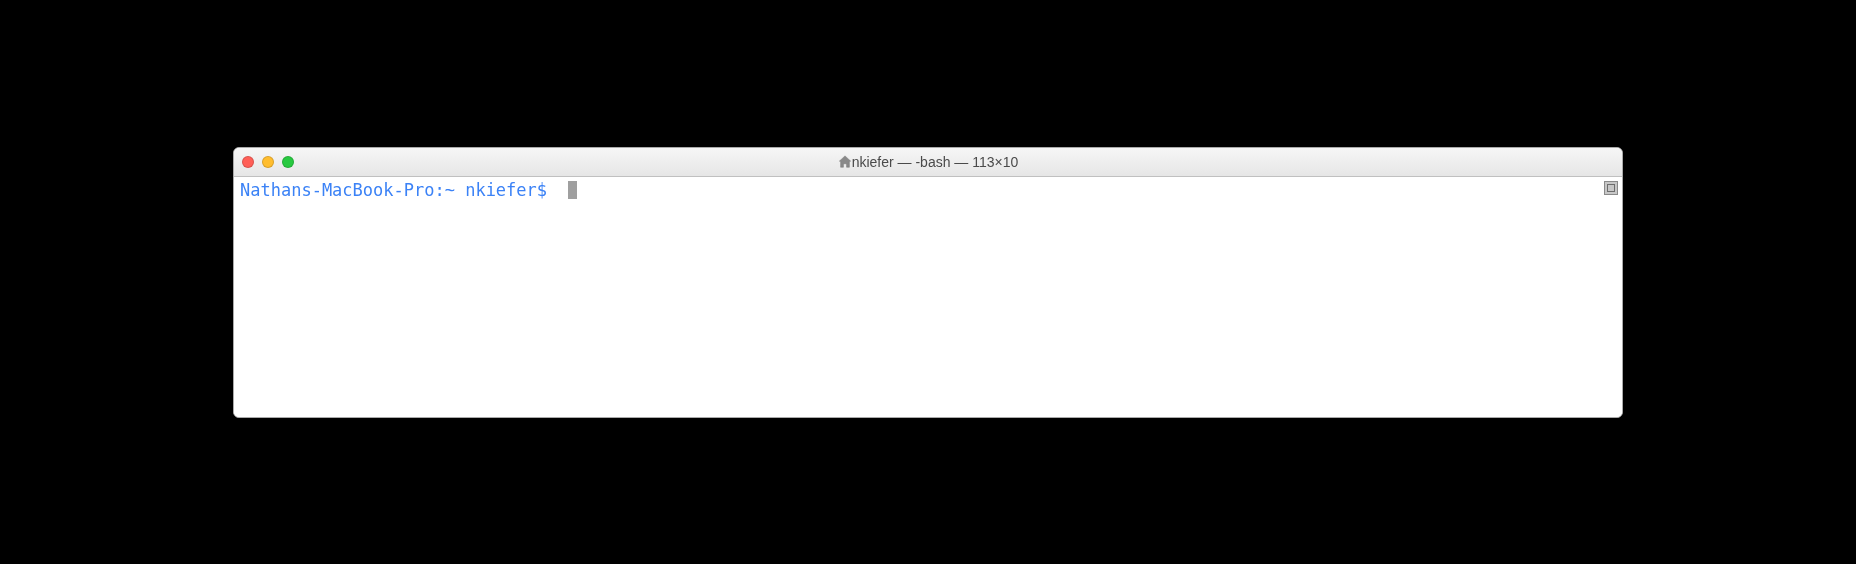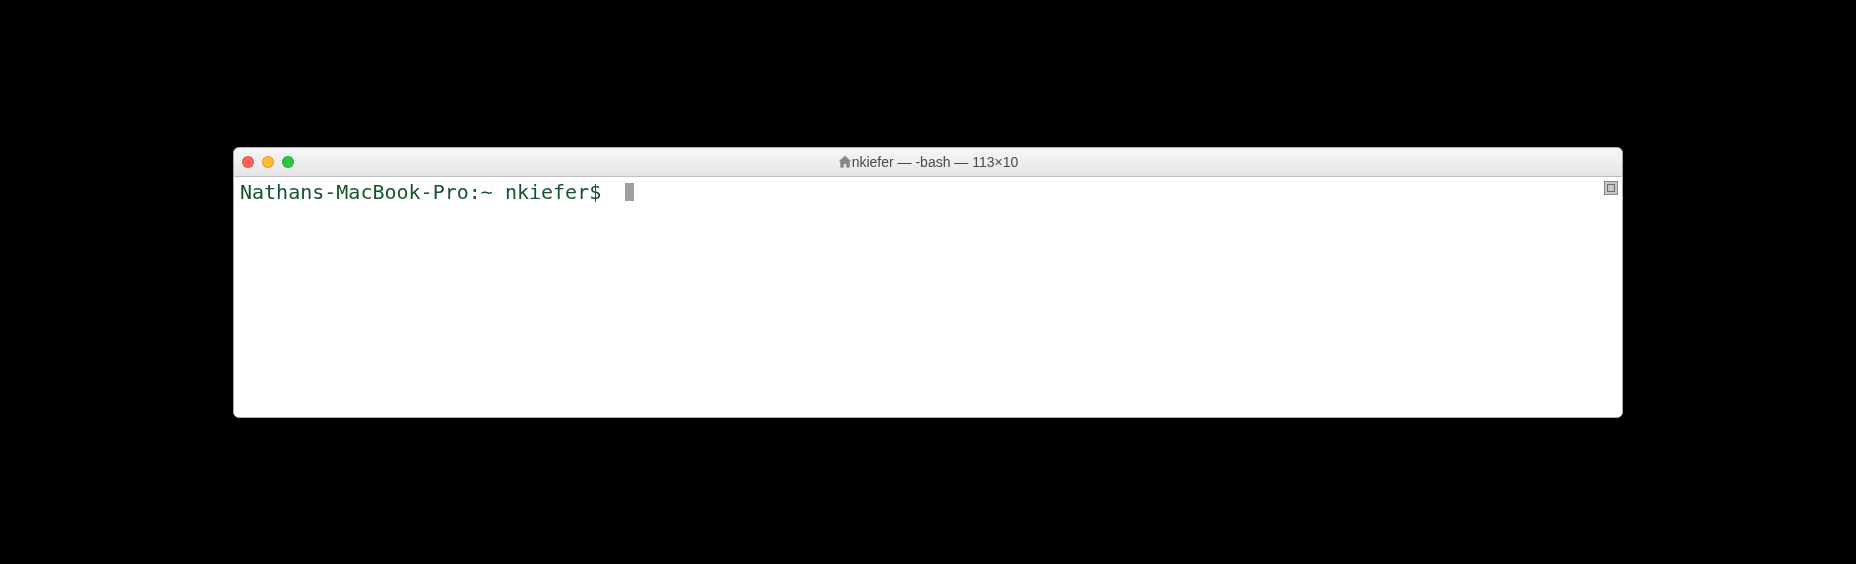--- a/index.html
+++ b/index.html
@@ -61,22 +61,22 @@
     .home-icon {
       width: 14px;
       height: 14px;
       display: inline-block;
     }
     .terminal-body {
       position: relative;
       height: 240px;
       background: #ffffff;
       font-family: "Menlo", "Monaco", monospace;
-      font-size: 20px;
-      color: #14532d;
+      font-size: 17px;
+      color: #3b82f6;
       line-height: 1.3;
       padding: 2px 6px;
       box-sizing: border-box;
     }
     .prompt-line {
       white-space: pre;
       display: flex;
       align-items: center;
     }
     .cursor-block {

